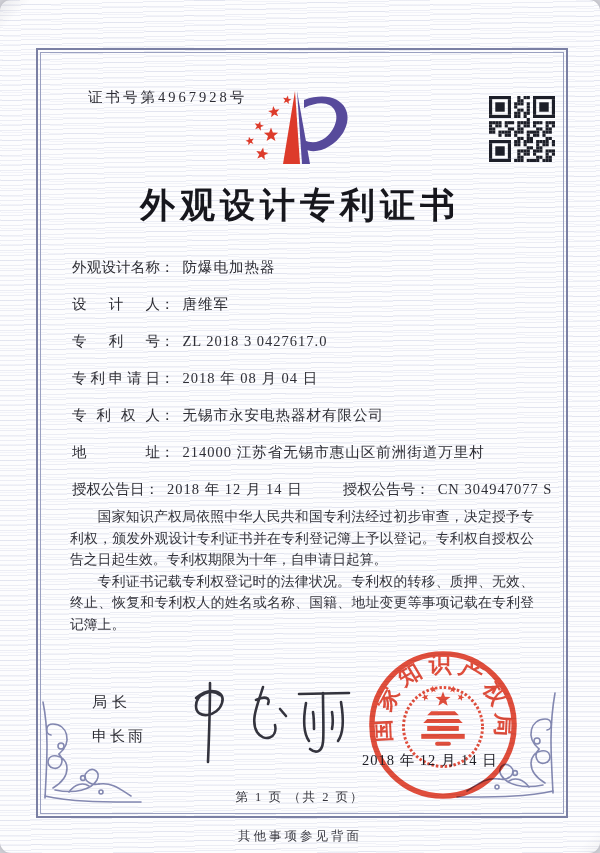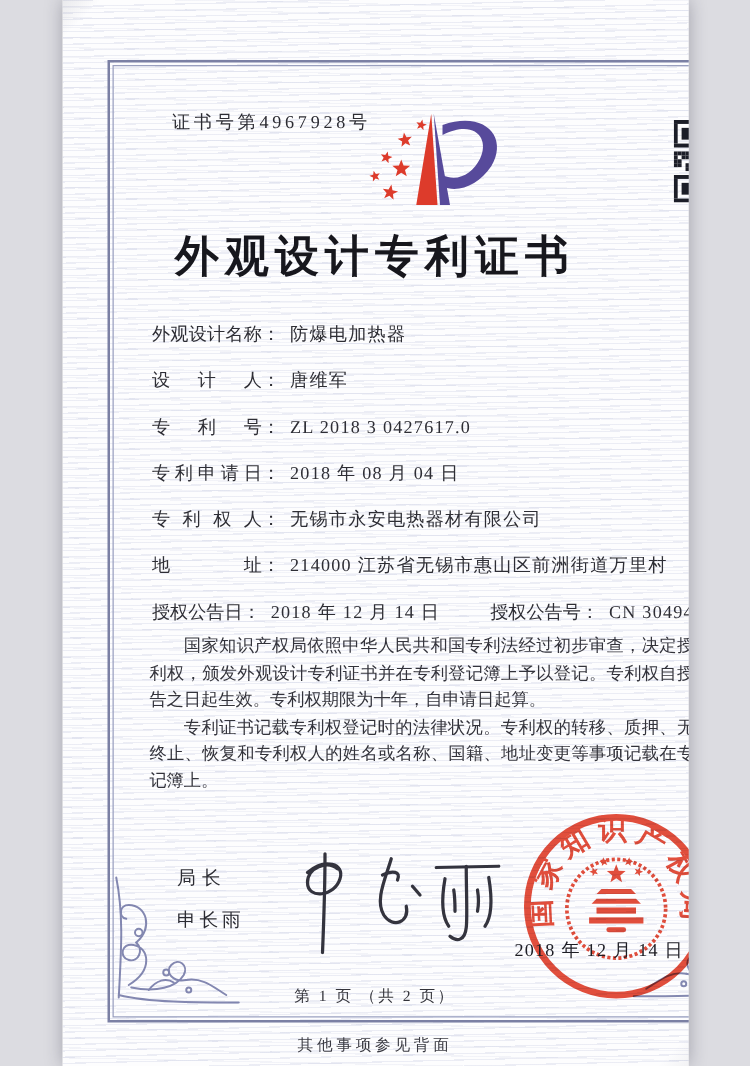--- a/index.html
+++ b/index.html
@@ -1,16 +1,16 @@
 <!DOCTYPE html>
 <html><head>
 <meta charset="utf-8">
 <style>
   html,body{margin:0;padding:0;background:#dcdce1;font-family:"Liberation Serif","DejaVu Serif",serif;}
-  .page{position:relative;width:501px;height:853px;margin:0 auto;background:#fdfdfe;overflow:hidden;box-shadow:0 0 14px rgba(40,40,60,.35);}
+  .page{position:relative;width:600px;height:853px;margin:0 auto;background:#fdfdfe;overflow:hidden;box-shadow:0 0 14px rgba(40,40,60,.35);border-radius:11px;}
   
   .page::before{content:"";position:absolute;inset:0;pointer-events:none;
     background:
       repeating-linear-gradient(178.6deg, rgba(148,156,198,.17) 0 1px, transparent 1px 5px),
       repeating-linear-gradient(181.2deg, rgba(148,156,198,.10) 0 1px, transparent 1px 8px);}
   .page::after{content:"";position:absolute;inset:0;pointer-events:none;
     background:linear-gradient(135deg, rgba(60,60,80,.10), transparent 22px),
                linear-gradient(-45deg, rgba(60,60,80,.06), transparent 18px);}
   
   .frame{position:absolute;left:36px;top:48px;width:528px;height:766px;border:2px solid #7b80a4;}

